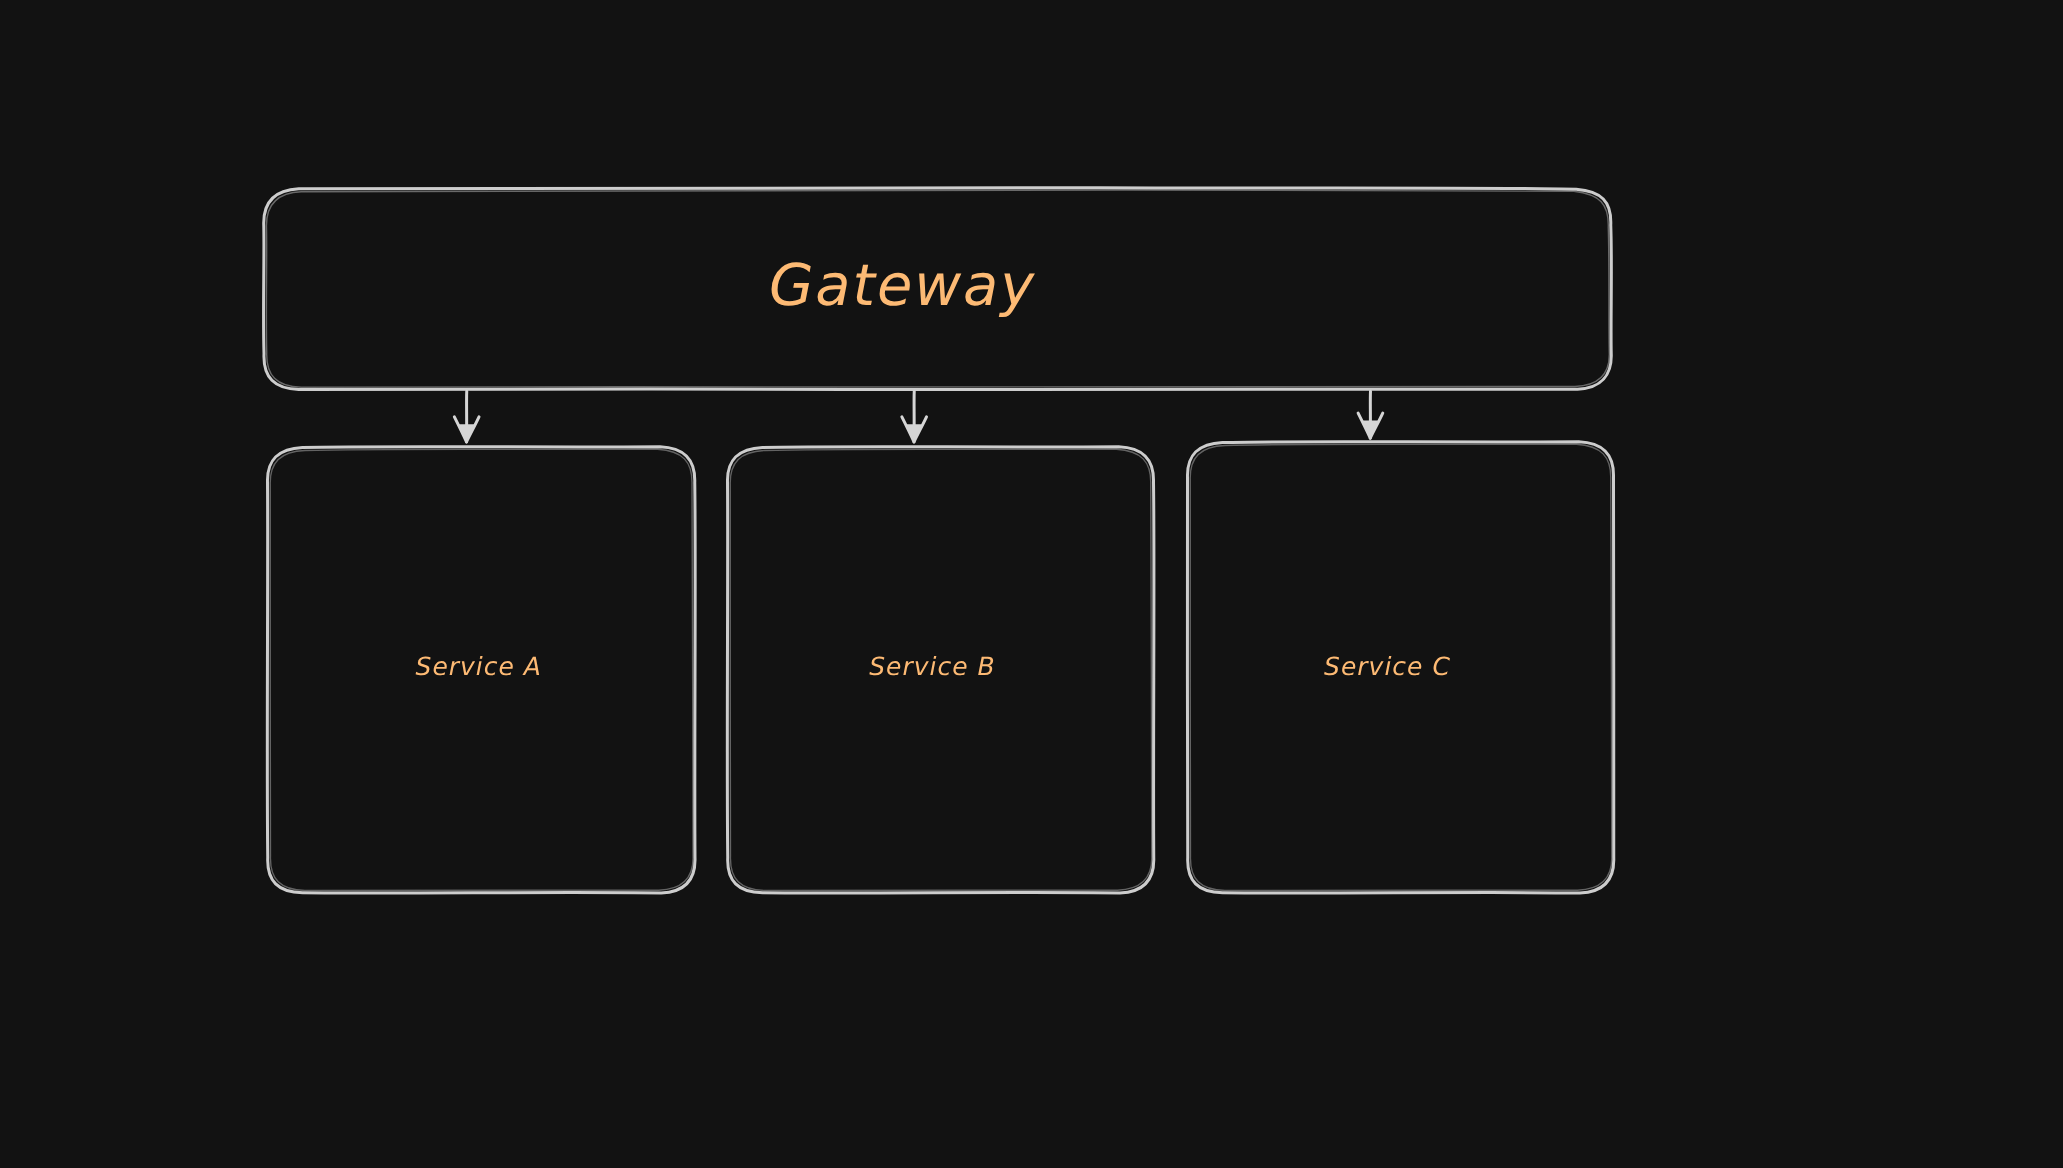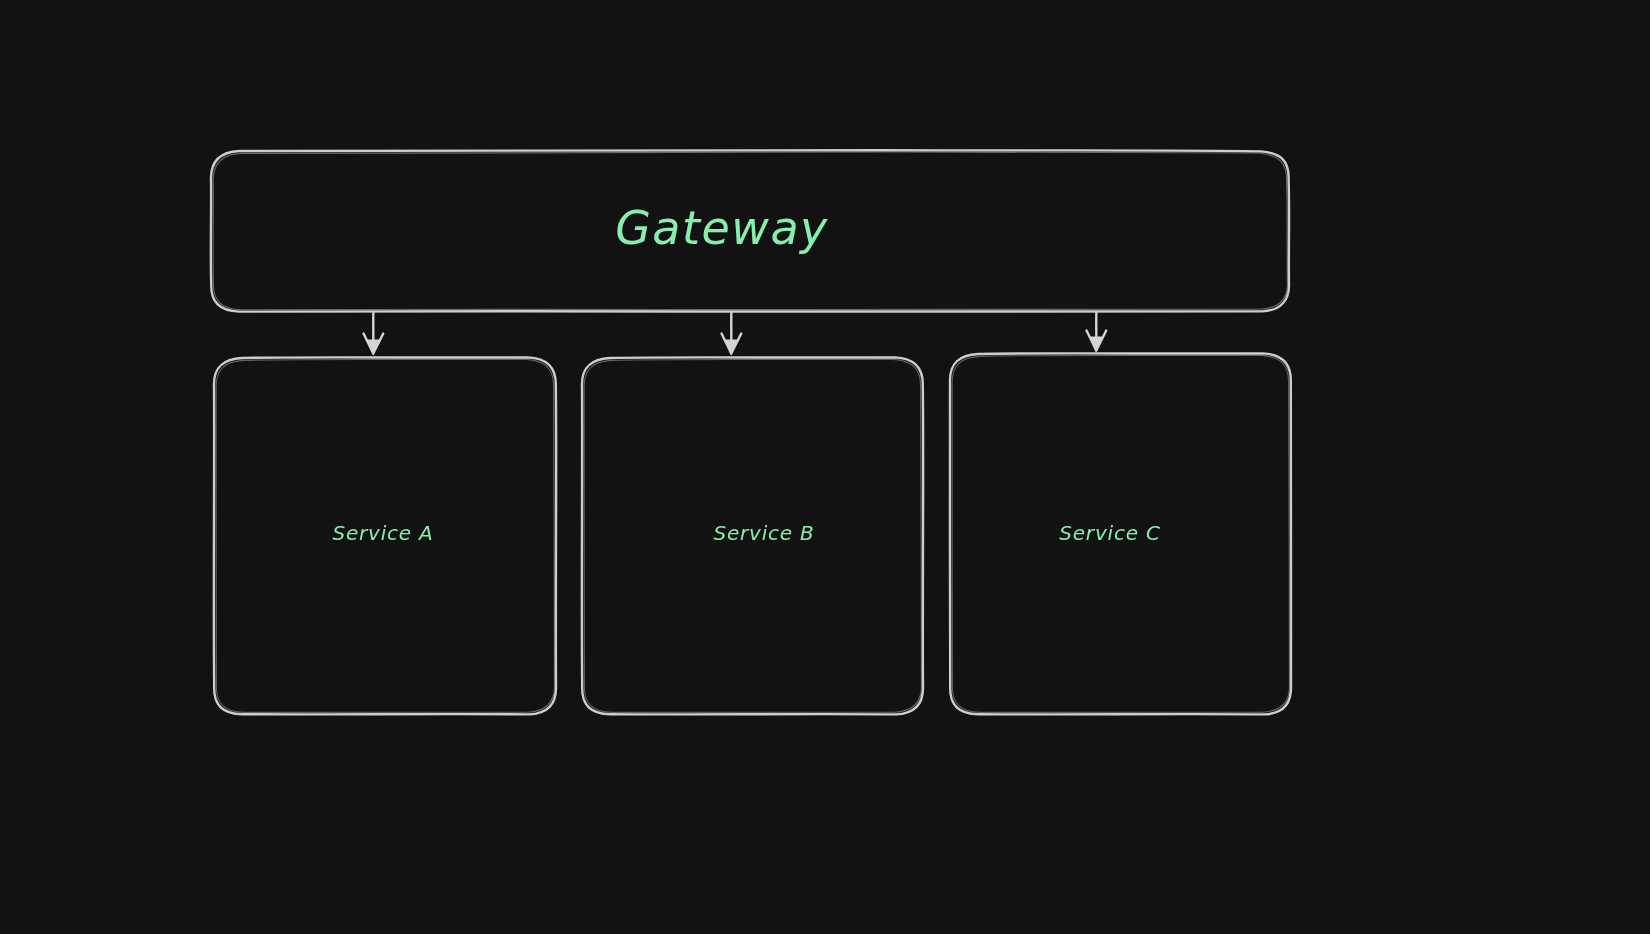--- a/index.html
+++ b/index.html
@@ -22,21 +22,21 @@
   }
   #sketch-layer {
     position: absolute;
     top: 0;
     left: 0;
     width: 1650px;
     height: 934px;
   }
   .node-label {
     position: absolute;
-    color: #86efac;
+    color: #fdba74;
     font-family: "DejaVu Sans", sans-serif;
     font-style: italic;
     font-weight: 400;
     letter-spacing: 0.5px;
     white-space: nowrap;
     text-align: center;
     transform: translate(-50%, -50%);
     -webkit-font-smoothing: antialiased;
     user-select: none;
   }
@@ -169,21 +169,21 @@
                C 960.4 712, 951.8 703.4, 952.4 685
                C 951.6 608, 952.8 446, 952.2 384
                C 951.6 365.6, 960.6 357.2, 980 356.4 Z" fill="none" stroke="#d5d5d5" stroke-width="1.1" stroke-linecap="round" stroke-linejoin="round" opacity="0.42"></path>
     </g>
   </svg>
 
   <div class="node-label label-gateway" style="left:722px; top:228px;">Gateway</div>
 
   <div class="node-label label-service" style="left:383px; top:533px;">Service A</div>
 
-  <div class="node-label label-service" style="left:764px; top:533px;">Service B</div>
+  <div class="node-label label-service" style="left:746px; top:533px;">Service B</div>
 
   <div class="node-label label-service" style="left:1110px; top:533px;">Service C</div>
 
   <div class="hit" style="left:210px; top:150px; width:1080px; height:162px;"></div>
   <div class="hit" style="left:213px; top:357px; width:344px; height:358px;"></div>
   <div class="hit" style="left:581px; top:357px; width:342px; height:358px;"></div>
   <div class="hit" style="left:949px; top:353px; width:343px; height:362px;"></div>
 
 </div>
 

